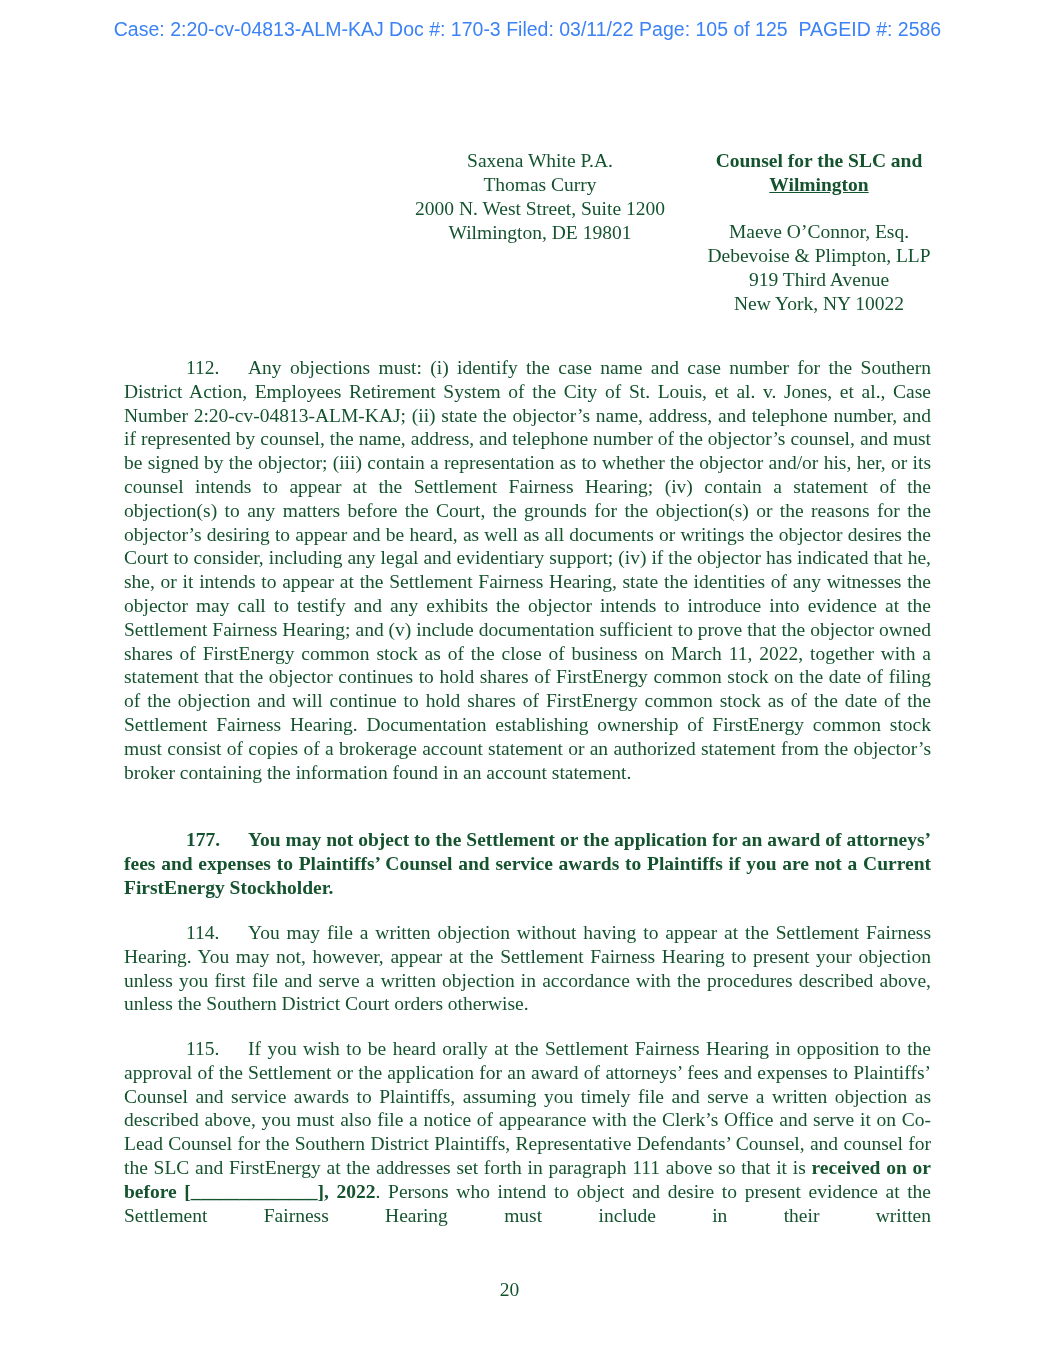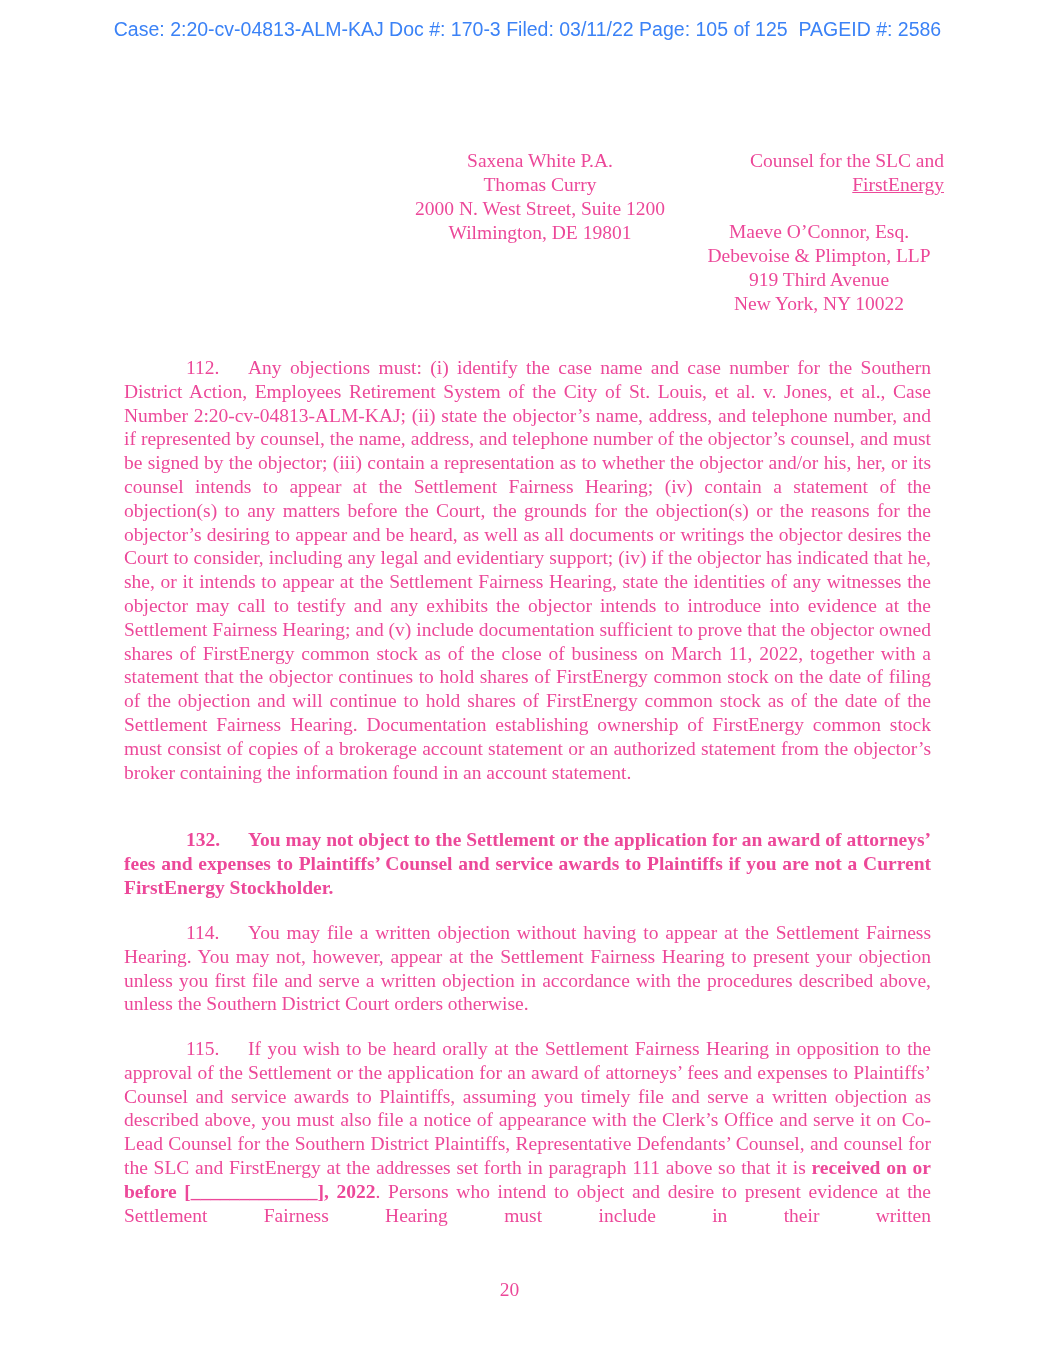--- a/index.html
+++ b/index.html
@@ -2,25 +2,25 @@
 <html><head>
 <meta charset="utf-8">
 <style>
   html, body { margin: 0; padding: 0; background: #ffffff; }
   body { width: 1055px; height: 1365px; position: relative; overflow: hidden; }
   .stamp {
     position: absolute; left: 0; top: 18px; width: 1055px; text-align: center;
     font-family: "Liberation Sans", sans-serif; font-size: 19.5px; color: #3b82f6;
     letter-spacing: 0px; white-space: pre;
   }
-  .serif { font-family: "Liberation Serif", serif; color: #ec4899; }
+  .serif { font-family: "Liberation Serif", serif; color: #14532d; }
   .addr-block { position: absolute; text-align: center; font-size: 19.5px; line-height: 24px; }
   .addr-left { left: 400px; top: 149px; width: 280px; }
   .addr-right { left: 694px; top: 149px; width: 250px; }
-  .addr-right .heading { font-weight: normal; text-align: right; }
+  .addr-right .heading { font-weight: bold; }
   .addr-right .underline { text-decoration: underline; }
   .gap { height: 23px; }
   .body-text {
     position: absolute; left: 124px; width: 807px;
     font-size: 19.5px; line-height: 23.8px; text-align: justify;
   }
   .para { margin: 0; text-indent: 62px; }
   .para .num { display: inline-block; width: 62px; text-indent: 0; }
   .bold { font-weight: bold; }
   .ital { }
@@ -38,34 +38,34 @@
 
 <div class="addr-block addr-left serif">
   <div>Saxena White P.A.</div>
   <div>Thomas Curry</div>
   <div>2000 N. West Street, Suite 1200</div>
   <div>Wilmington, DE 19801</div>
 </div>
 
 <div class="addr-block addr-right serif">
   <div class="heading">Counsel for the SLC and</div>
-  <div class="heading underline">FirstEnergy</div>
+  <div class="heading underline">Wilmington</div>
   <div class="gap"></div>
   <div>Maeve O’Connor, Esq.</div>
   <div>Debevoise &amp; Plimpton, LLP</div>
   <div>919 Third Avenue</div>
   <div>New York, NY 10022</div>
 </div>
 
 <div class="body-text serif p112">
   <p class="para"><span class="num">112.</span><span>Any objections must: (i) identify the case name and case number for the Southern District Action, </span><span class="ital">Employees Retirement System of the City of St. Louis, et al. v. Jones, et al.</span><span>, Case Number 2:20-cv-04813-ALM-KAJ; (ii) state the objector’s name, address, and telephone number, and if represented by counsel, the name, address, and telephone number of the objector’s counsel, and must be signed by the objector; (iii) contain a representation as to whether the objector and/or his, her, or its counsel intends to appear at the Settlement Fairness Hearing; (iv) contain a statement of the objection(s) to any matters before the Court, the grounds for the objection(s) or the reasons for the objector’s desiring to appear and be heard, as well as all documents or writings the objector desires the Court to consider, including any legal and evidentiary support; (iv) if the objector has indicated that he, she, or it intends to appear at the Settlement Fairness Hearing, state the identities of any witnesses the objector may call to testify and any exhibits the objector intends to introduce into evidence at the Settlement Fairness Hearing; and (v) include documentation sufficient to prove that the objector owned shares of FirstEnergy common stock as of the close of business on March 11, 2022, together with a statement that the objector continues to hold shares of FirstEnergy common stock on the date of filing of the objection and will continue to hold shares of FirstEnergy common stock as of the date of the Settlement Fairness Hearing.  Documentation establishing ownership of FirstEnergy common stock must consist of copies of a brokerage account statement or an authorized statement from the objector’s broker containing the information found in an account statement.</span></p>
 </div>
 
 <div class="body-text serif p113">
-  <p class="para bold"><span class="num">132.</span><span>You may not object to the Settlement or the application for an award of attorneys’ fees and expenses to Plaintiffs’ Counsel and service awards to Plaintiffs if you are not a Current FirstEnergy Stockholder.</span></p>
+  <p class="para bold"><span class="num">177.</span><span>You may not object to the Settlement or the application for an award of attorneys’ fees and expenses to Plaintiffs’ Counsel and service awards to Plaintiffs if you are not a Current FirstEnergy Stockholder.</span></p>
 </div>
 
 <div class="body-text serif p114">
   <p class="para"><span class="num">114.</span><span>You may file a written objection without having to appear at the Settlement Fairness Hearing.  You may not, however, appear at the Settlement Fairness Hearing to present your objection unless you first file and serve a written objection in accordance with the procedures described above, unless the Southern District Court orders otherwise.</span></p>
 </div>
 
 <div class="body-text serif p115">
   <p class="para last-line-justify"><span class="num">115.</span><span>If you wish to be heard orally at the Settlement Fairness Hearing in opposition to the approval of the Settlement or the application for an award of attorneys’ fees and expenses to Plaintiffs’ Counsel and service awards to Plaintiffs, assuming you timely file and serve a written objection as described above, you must also file a notice of appearance with the Clerk’s Office and serve it on Co-Lead Counsel for the Southern District Plaintiffs, Representative Defendants’ Counsel, and counsel for the SLC and FirstEnergy at the addresses set forth in paragraph 111 above so that it is </span><span class="bold ital">received</span><span class="bold"> on or before [_____________], 2022</span><span>.  Persons who intend to object and desire to present evidence at the Settlement Fairness Hearing must include in their written</span></p>
 </div>
 

